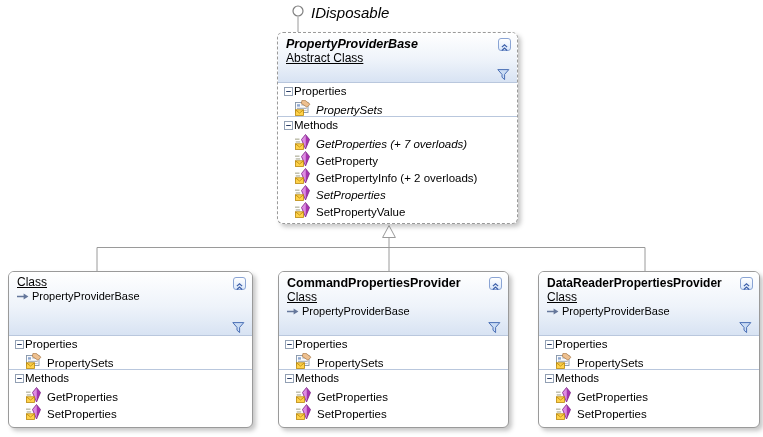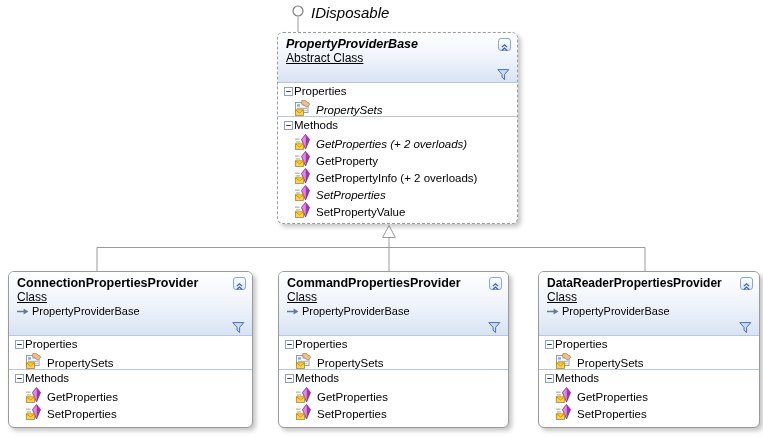--- a/index.html
+++ b/index.html
@@ -123,21 +123,21 @@
             <svg width="9" height="9" style="display:block">
               <use href="#icoExp"></use>
             </svg>
           </span>
         <span>Methods</span>
       </div>
       <div class="member">
         <svg width="16" height="16">
             <use href="#icoMeth"></use>
           </svg>
-        <span class="nm em">GetProperties (+ 2 overloads)</span>
+        <span class="nm em">GetProperties (+ 7 overloads)</span>
       </div>
       <div class="member">
         <svg width="16" height="16">
             <use href="#icoMeth"></use>
           </svg>
         <span class="nm">GetProperty</span>
       </div>
       <div class="member">
         <svg width="16" height="16">
             <use href="#icoMeth"></use>
@@ -154,21 +154,20 @@
         <svg width="16" height="16">
             <use href="#icoMeth"></use>
           </svg>
         <span class="nm">SetPropertyValue</span>
       </div>
     </div>
   </div>
 
   <div class="classbox" style="left:8px;top:271px;width:245px;height:157px;">
     <div class="hdr derived-hdr">
-      <span class="title">ConnectionPropertiesProvider</span>
       <span class="stereo">Class</span>
       <div class="baserow">
         <svg width="12" height="9">
             <use href="#icoArrow"></use>
           </svg>
         <span>PropertyProviderBase</span>
       </div>
       <span class="collapse-btn"><svg width="11" height="11">
             <use href="#icoChevrons"></use>
           </svg></span>

